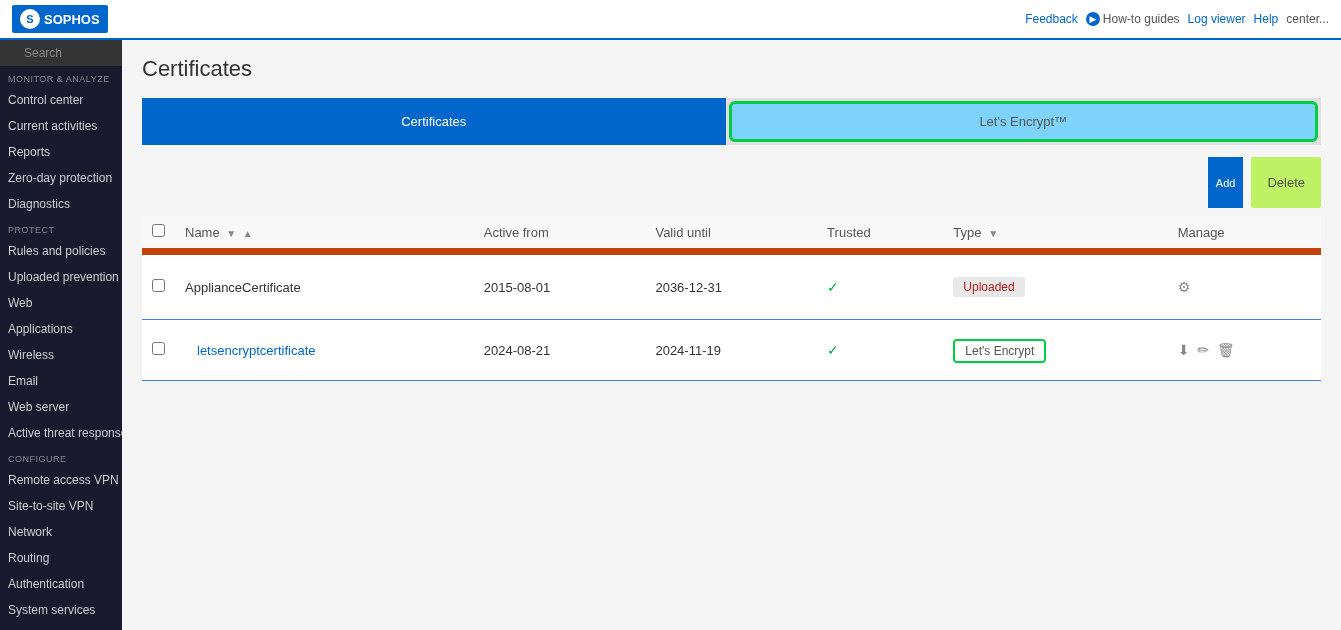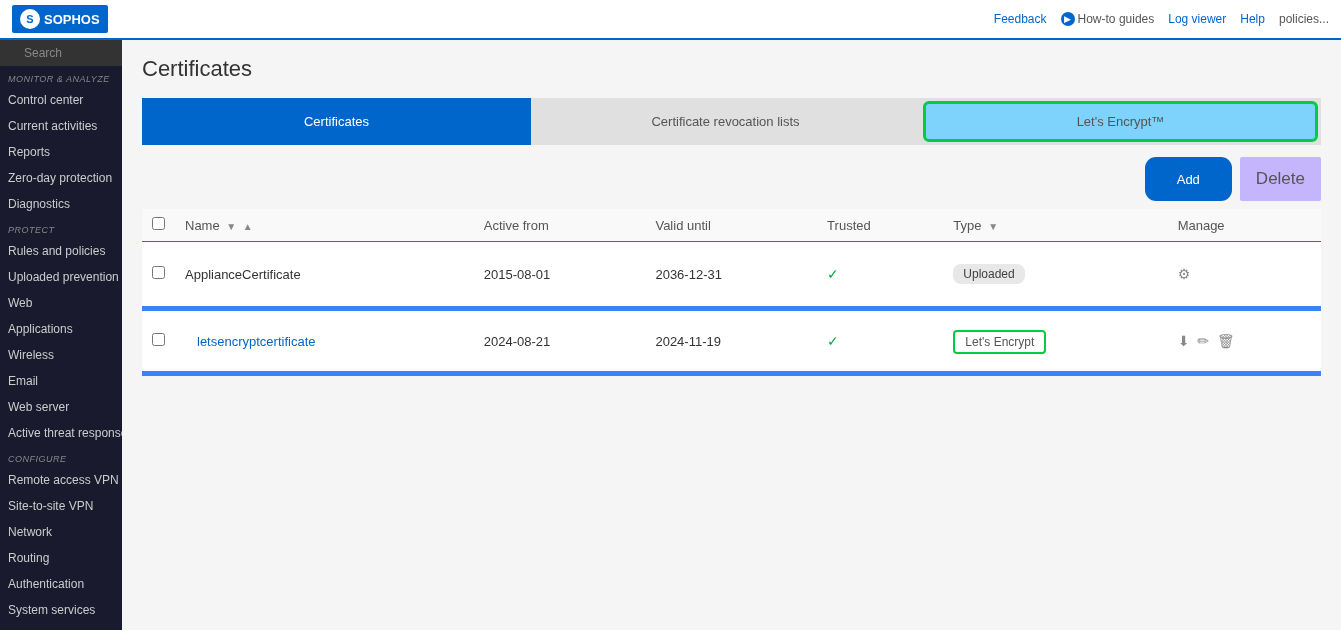--- a/index.html
+++ b/index.html
@@ -28,21 +28,21 @@
     }
     .sophos-logo .logo-icon {
       width: 20px; height: 20px;
       background: white;
       border-radius: 50%;
       display: flex; align-items: center; justify-content: center;
       color: #0066cc;
       font-size: 11px;
       font-weight: bold;
     }
-    .top-bar-right { display: flex; align-items: center; gap: 14px; font-size: 12px; color: #555; justify-content: flex-end; }
+    .top-bar-right { display: flex; align-items: center; gap: 8px; font-size: 12px; color: #555; justify-content: flex-end; }
     .top-bar-right a { color: #0066cc; text-decoration: none; font-size: 12px; }
     .top-bar-right .how-to { display: flex; align-items: center; gap: 3px; }
     .top-bar-right .how-to-icon { background: #0066cc; color: white; border-radius: 50%; width: 14px; height: 14px; font-size: 9px; display: flex; align-items: center; justify-content: center; }
 
     
     .main-layout { display: flex; flex: 1; overflow: hidden; }
 
     
     .sidebar {
       width: 122px;
@@ -62,21 +62,20 @@
       font-size: 12px;
       outline: none;
     }
     .sidebar-search::placeholder { color: #888; }
     .sidebar-section-label {
       font-size: 9px;
       color: #888;
       text-transform: uppercase;
       padding: 8px 8px 3px;
       letter-spacing: 0.5px;
-      font-style: italic;
     }
     .sidebar-item {
       padding: 6px 8px;
       color: #ccc;
       font-size: 12px;
       cursor: pointer;
       white-space: nowrap;
     }
 
     
@@ -108,58 +107,58 @@
       background: white;
       font-size: 13px;
     }
 
     
     .action-bar { display: flex; justify-content: flex-end; gap: 8px; margin-bottom: 8px; }
     .btn-add {
       background: #0066cc;
       color: white;
       border: none;
-      padding: 6px 32px;
+      padding: 6px 8px;
+      cursor: pointer;
+      font-size: 11px;
+      border-radius: 0;
+    }
+    .btn-delete {
+      background: #bef264;
+      color: #555;
+      border: none;
+      padding: 18px 16px;
       cursor: pointer;
       font-size: 13px;
-      border-radius: 11px;
-    }
-    .btn-delete {
-      background: #c4b5fd;
-      color: #555;
-      border: none;
-      padding: 12px 16px;
-      cursor: pointer;
-      font-size: 17px;
       border-radius: 2px;
     }
 
     
     .cert-table { width: 100%; border-collapse: collapse; background: white; font-size: 13px; }
     .cert-table th {
       text-align: left;
       padding: 8px 10px;
-      border-bottom: 1px solid #c2410c;
+      border-bottom: 7px solid #c2410c;
       color: #555;
       font-weight: normal;
       background: #f9f9f9;
     }
     .cert-table td {
       padding: 22px 10px;
-      border-bottom: 5px solid #3b82f6;
+      border-bottom: 1px solid #3b82f6;
       color: #333;
     }
     .checkbox-col { width: 30px; }
     .checkmark { color: #00aa44; font-size: 14px; }
     .type-badge {
       display: inline-block;
       padding: 3px 10px;
-      border-radius: 8px;
+      border-radius: 3px;
       background: #e8e8e8;
-      color: #404040;
+      color: #b91c1c;
       font-size: 12px;
     }
     .type-badge-encrypt {
       border: 2px solid #00cc44;
       border-radius: 4px;
       padding: 3px 10px;
       font-size: 12px;
       color: #555;
       background: white;
     }
@@ -180,21 +179,21 @@
     </div>
   </div>
   <div class="top-bar-right">
     <a>Feedback</a>
     <span class="how-to">
       <span class="how-to-icon">▶</span>
       <span>How-to guides</span>
     </span>
     <a>Log viewer</a>
     <a>Help</a>
-    <span>policies...</span>
+    <span>center...</span>
   </div>
 </div>
 
 <div class="main-layout">
 
   <div class="sidebar">
     <input class="sidebar-search" type="text" placeholder="Search" style="">
 
     <div class="sidebar-section-label">MONITOR &amp; ANALYZE</div>
     <div class="sidebar-item">Control center</div>
@@ -223,21 +222,20 @@
 
     <div class="sidebar-section-label">SYSTEM</div>
 
   </div>
 
   <div class="content">
     <h1 class="page-title">Certificates</h1>
 
     <div class="tabs">
       <button class="tab active">Certificates</button>
-      <button class="tab">Certificate revocation lists</button>
       <button class="tab tab-lets-encrypt" style="border: 3px solid #00cc44; border-radius:6px; margin: 3px; background:#7dd3fc; font-weight:normal;">Let's Encrypt™</button>
     </div>
 
     <div class="action-bar">
       <button class="btn-add">Add</button>
       <button class="btn-delete">Delete</button>
     </div>
 
     <table class="cert-table">
       <thead>

